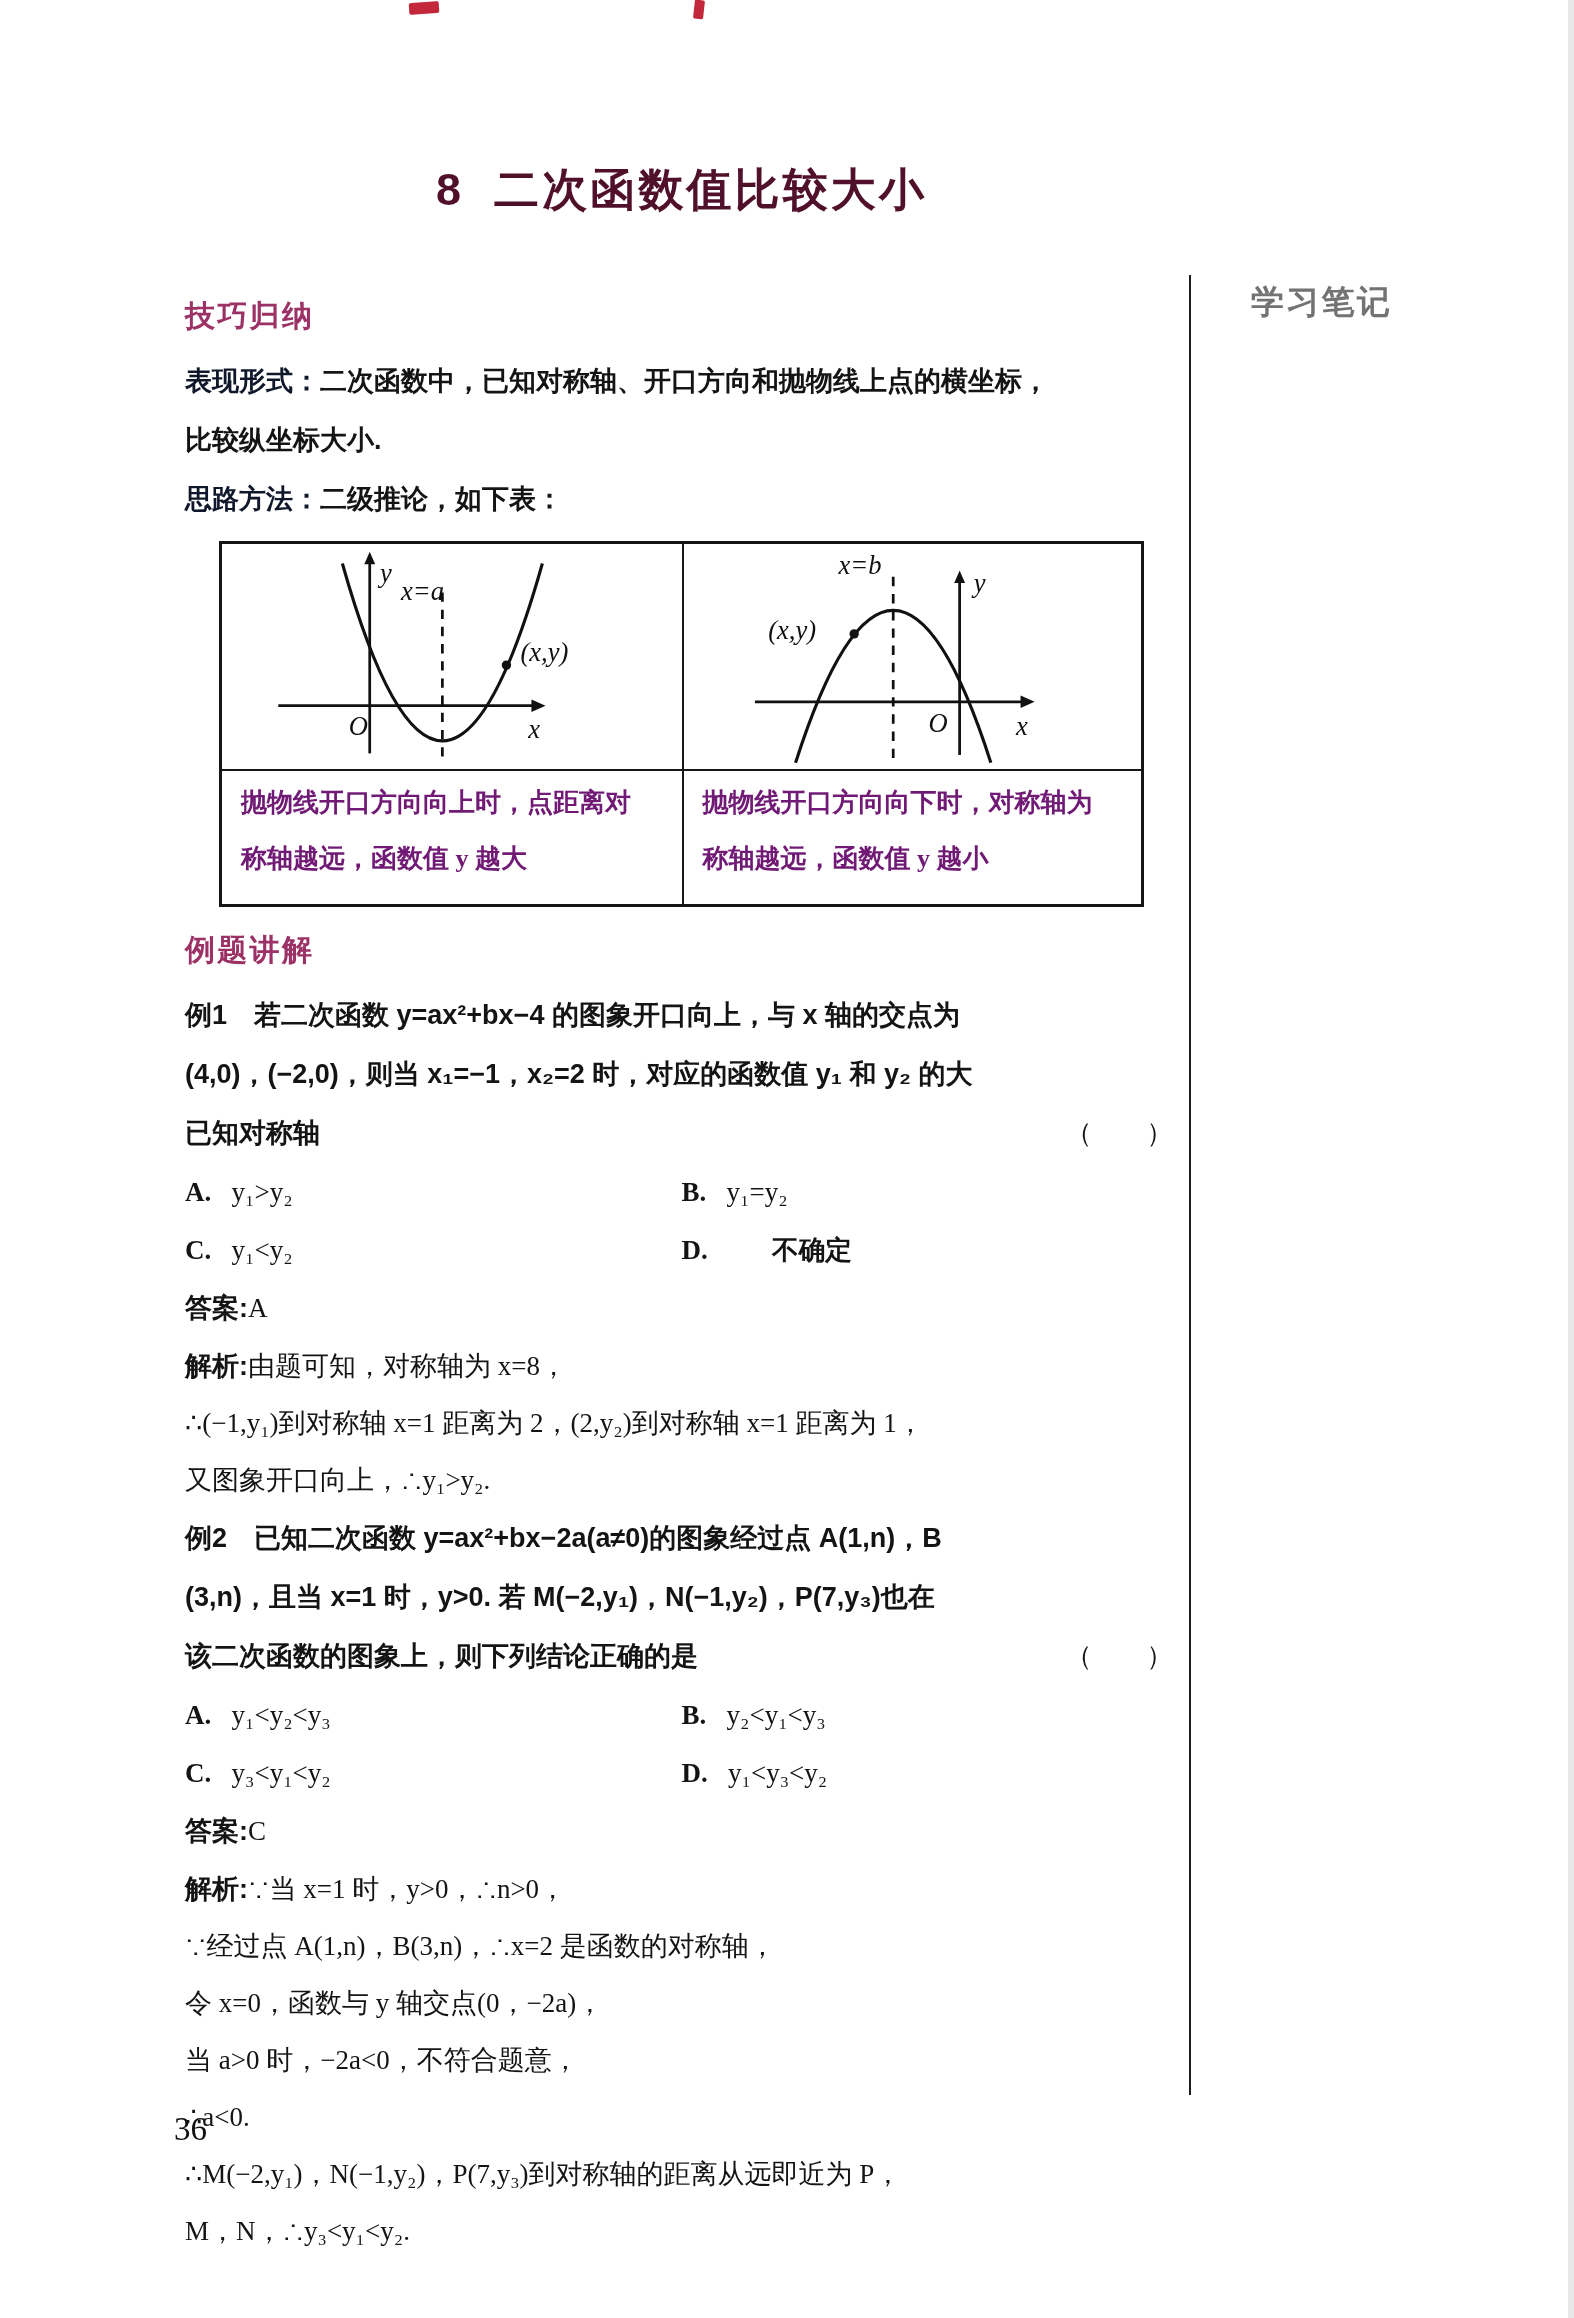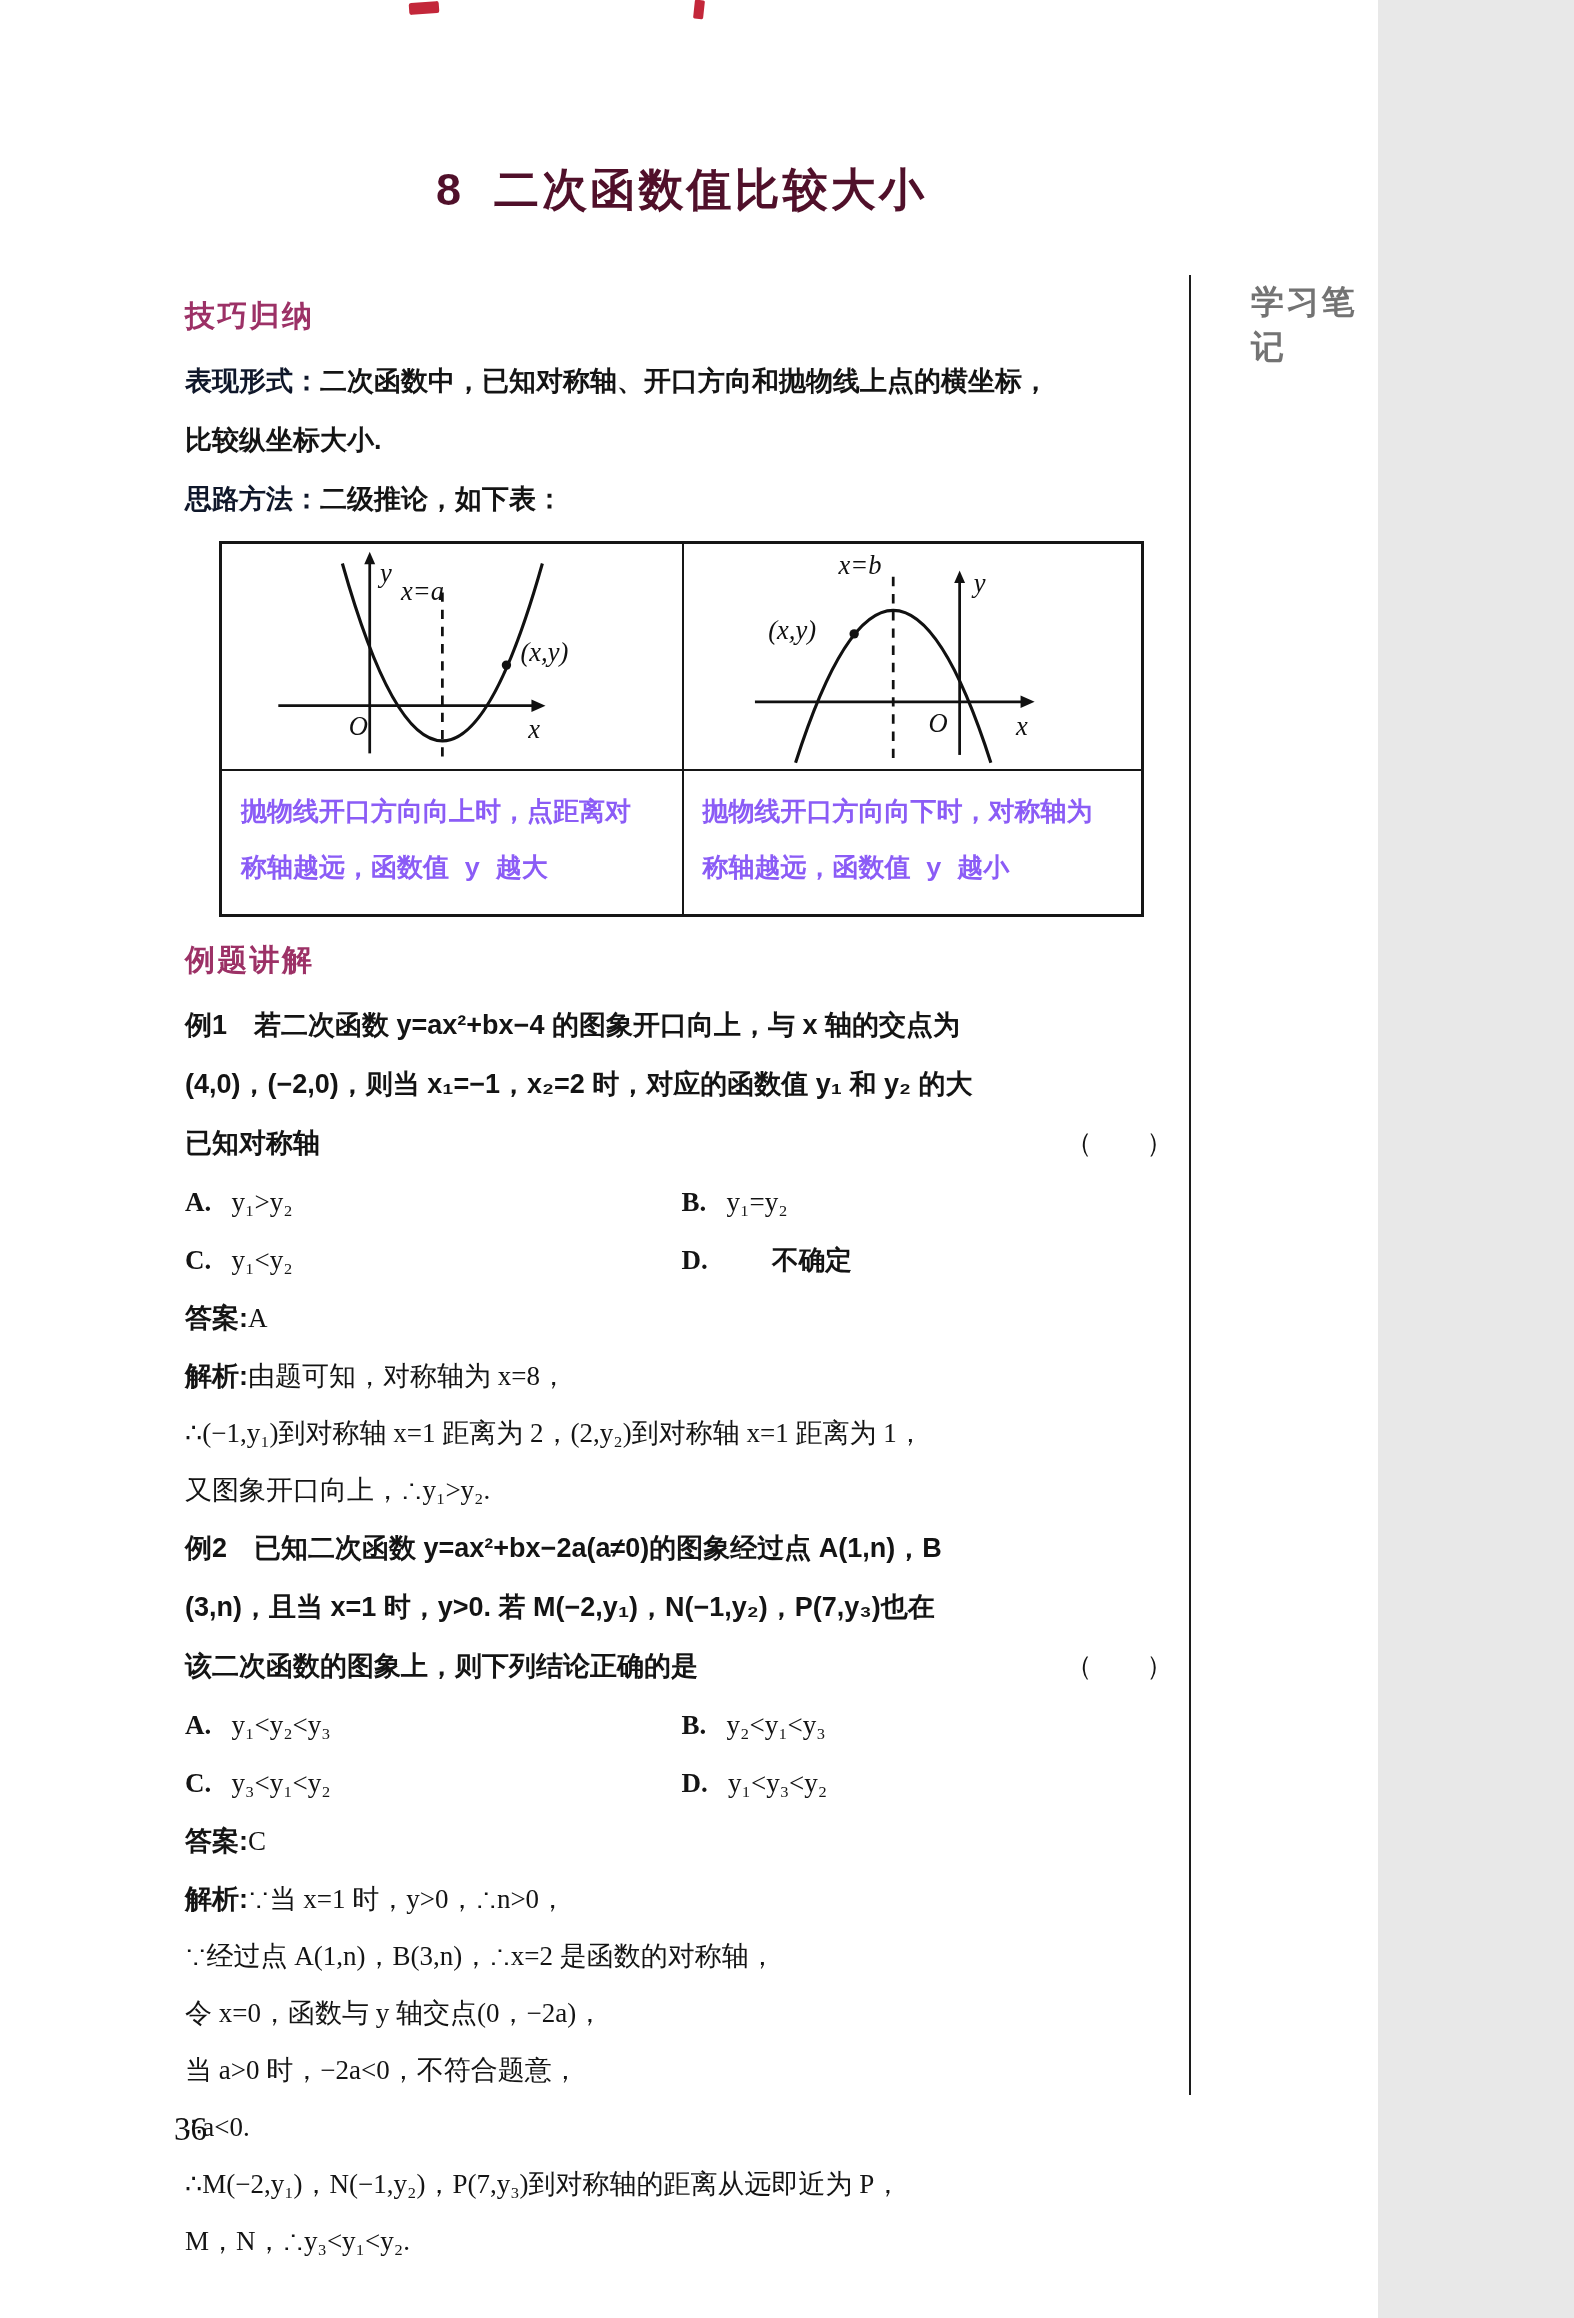--- a/index.html
+++ b/index.html
@@ -1,16 +1,16 @@
 <!DOCTYPE html>
 <html style="font-size:12.5px"><head>
 <meta charset="utf-8">
 <style>
   html,body{margin:0;padding:0;background:#e8e8e8;}
-  .page{position:relative;width:1378px;height:2319px;background:#ffffff;overflow:hidden;
+  .page{position:relative;width:1568px;height:2319px;background:#ffffff;overflow:hidden;
         font-family:"Liberation Serif",serif;color:#141414;}
   .hei{font-family:"Liberation Sans",sans-serif;font-weight:bold;}
 
   
   .red-mark{position:absolute;background:#c3273a;}
   .red-mark.m1{left:409px;top:1.6px;width:30px;height:11.7px;transform:rotate(-4deg);border-radius:2.3px;}
   .red-mark.m2{left:694px;top:0;width:10.2px;height:19px;transform:rotate(6deg);border-radius:1.6px;}
 
   
   .title-row{position:absolute;left:185px;top:160px;width:993px;text-align:center;
@@ -25,23 +25,23 @@
   .main{position:absolute;left:185px;top:295px;width:993px;}
   .sec-heading{font-size:30px;letter-spacing:2.3px;color:#9c3166;line-height:41px;margin:0 0 15.6px 0;}
   .bodyline{font-size:27px;line-height:59px;white-space:nowrap;}
   .inline-label{color:#0f172a;}
 
   
   .dtable{border:3.1px solid #161616;display:grid;grid-template-columns:1fr 1fr;margin:12.5px 34px 0 34px;}
   .dcell{border-left:2.3px solid #161616;}
   .dcell.first{border-left:none;}
   .dcell-diagram{height:225px;position:relative;}
-  .dcell-caption{border-top:2.3px solid #161616;padding:14px 19px 17px 19px;
-                 font-size:26px;line-height:56px;font-family:Liberation Mono, monospace;
-                 font-weight:bold;color:#8b5cf6;}
+  .dcell-caption{border-top:2.3px solid #161616;padding:4px 19px 17px 19px;
+                 font-size:26px;line-height:56px;font-family:Liberation Serif, serif;
+                 font-weight:bold;color:#701a75;}
   .dcell-caption div{white-space:nowrap;}
   svg .curve{fill:none;stroke:#111;stroke-width:4;}
   svg .axis{stroke:#111;stroke-width:3.5;}
   svg .dash{stroke:#111;stroke-width:3.5;stroke-dasharray:12 10;}
   svg text{font-family:"Liberation Serif",serif;font-style:italic;font-size:34px;fill:#111;}
 
   
   .stem{font-size:27px;line-height:59px;white-space:nowrap;font-family:"Liberation Sans",sans-serif;font-weight:bold;}
   .stem-last{display:flex;justify-content:space-between;}
   .bracket{font-weight:normal;font-family:"Liberation Serif",serif;padding-right:4.7px;}

